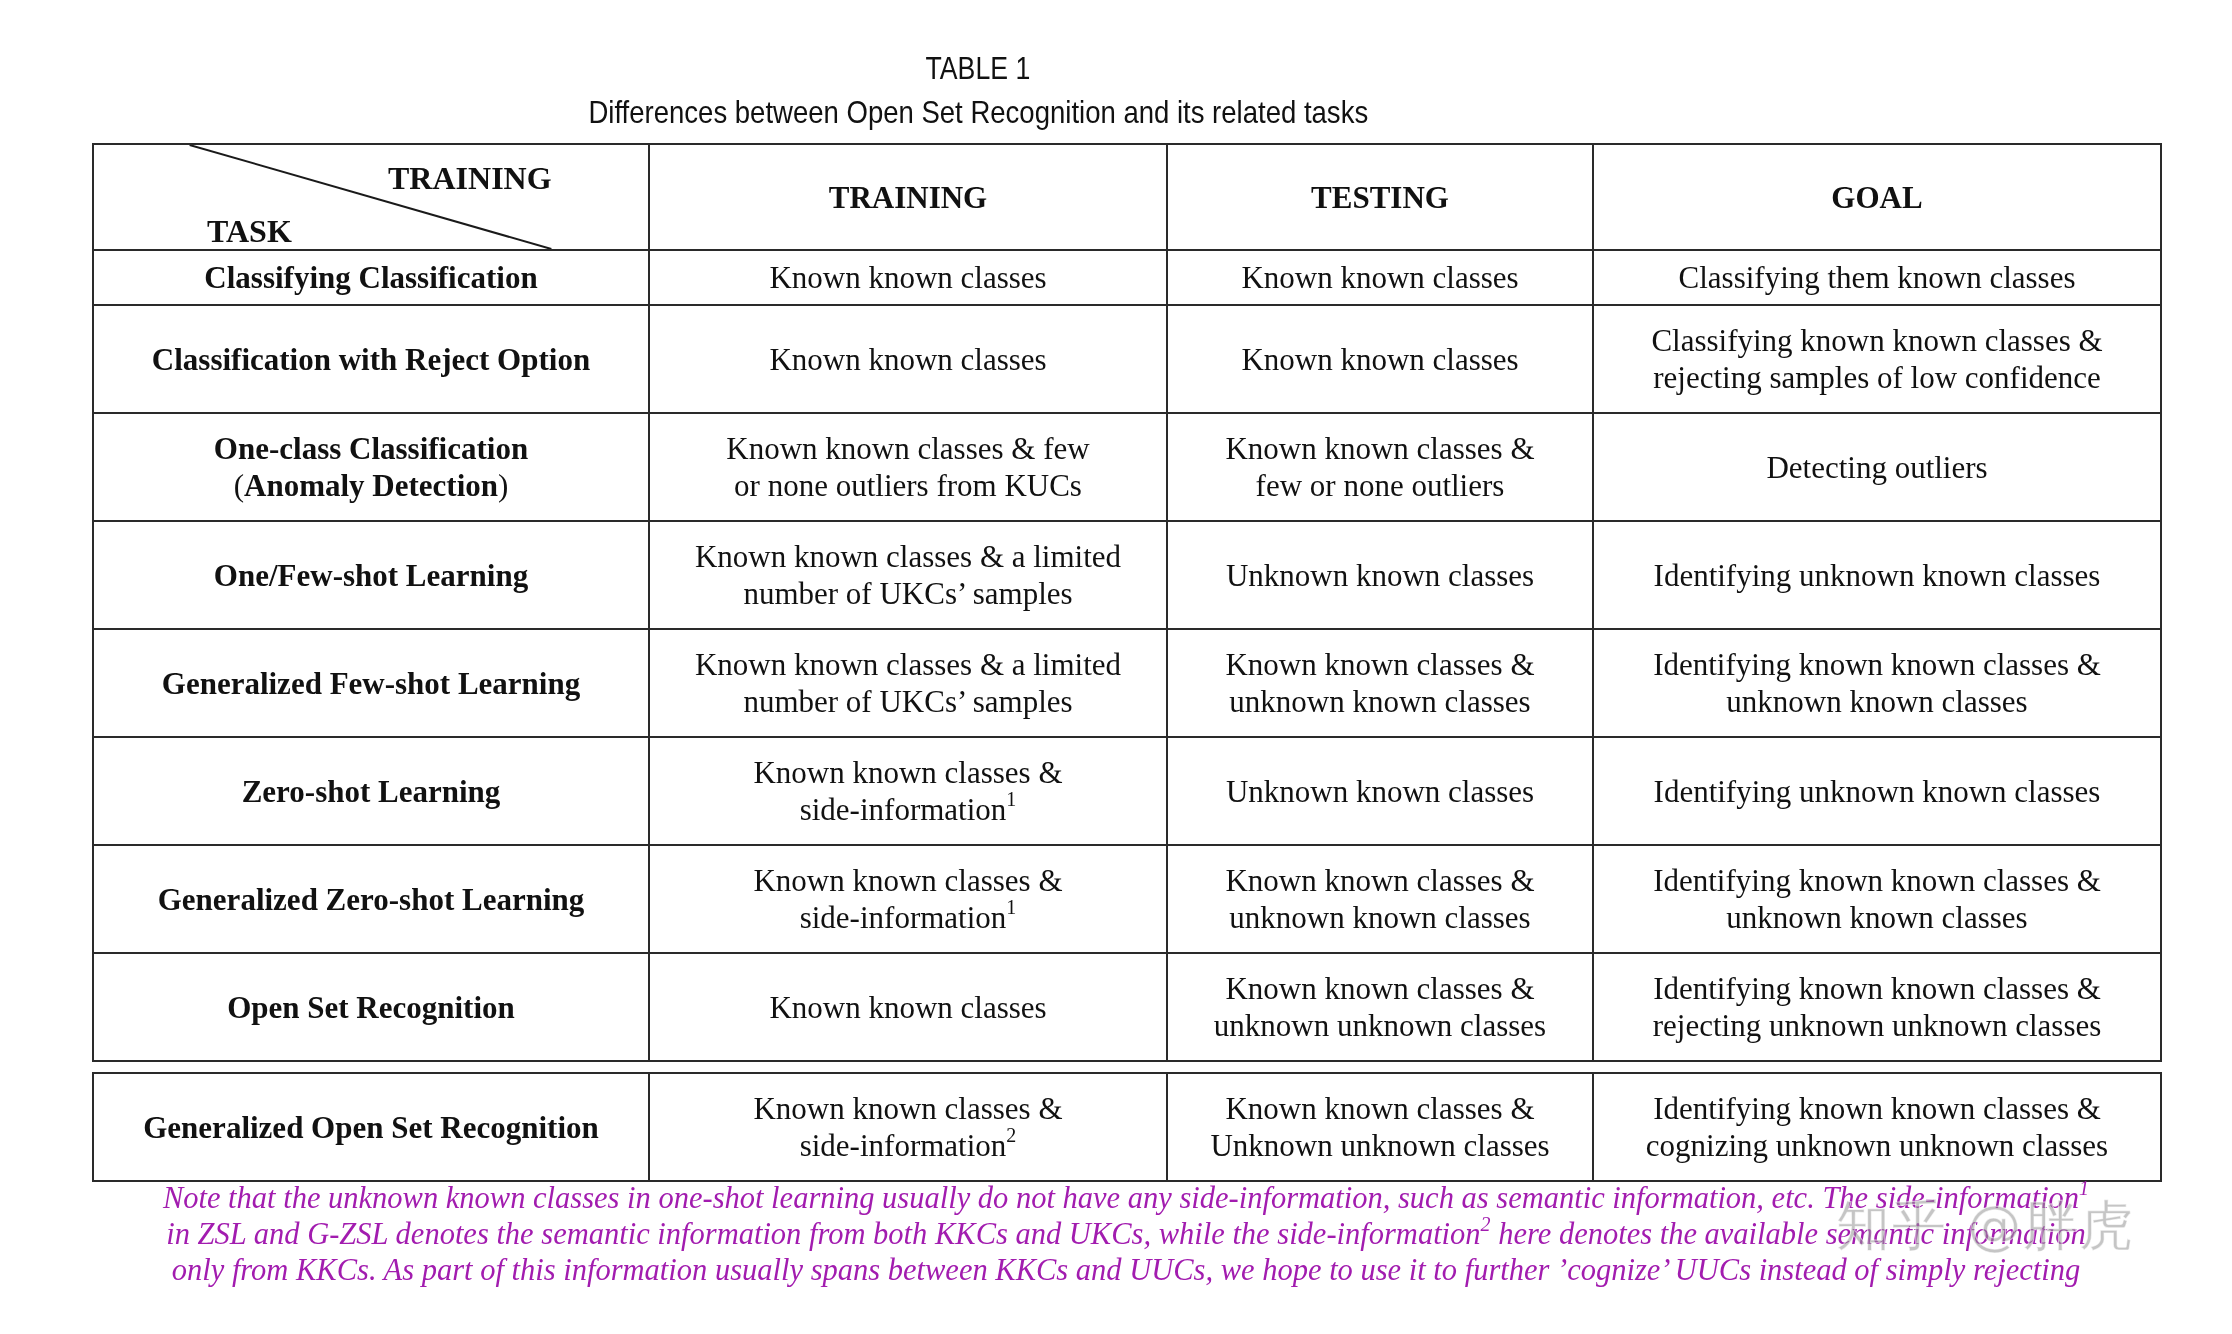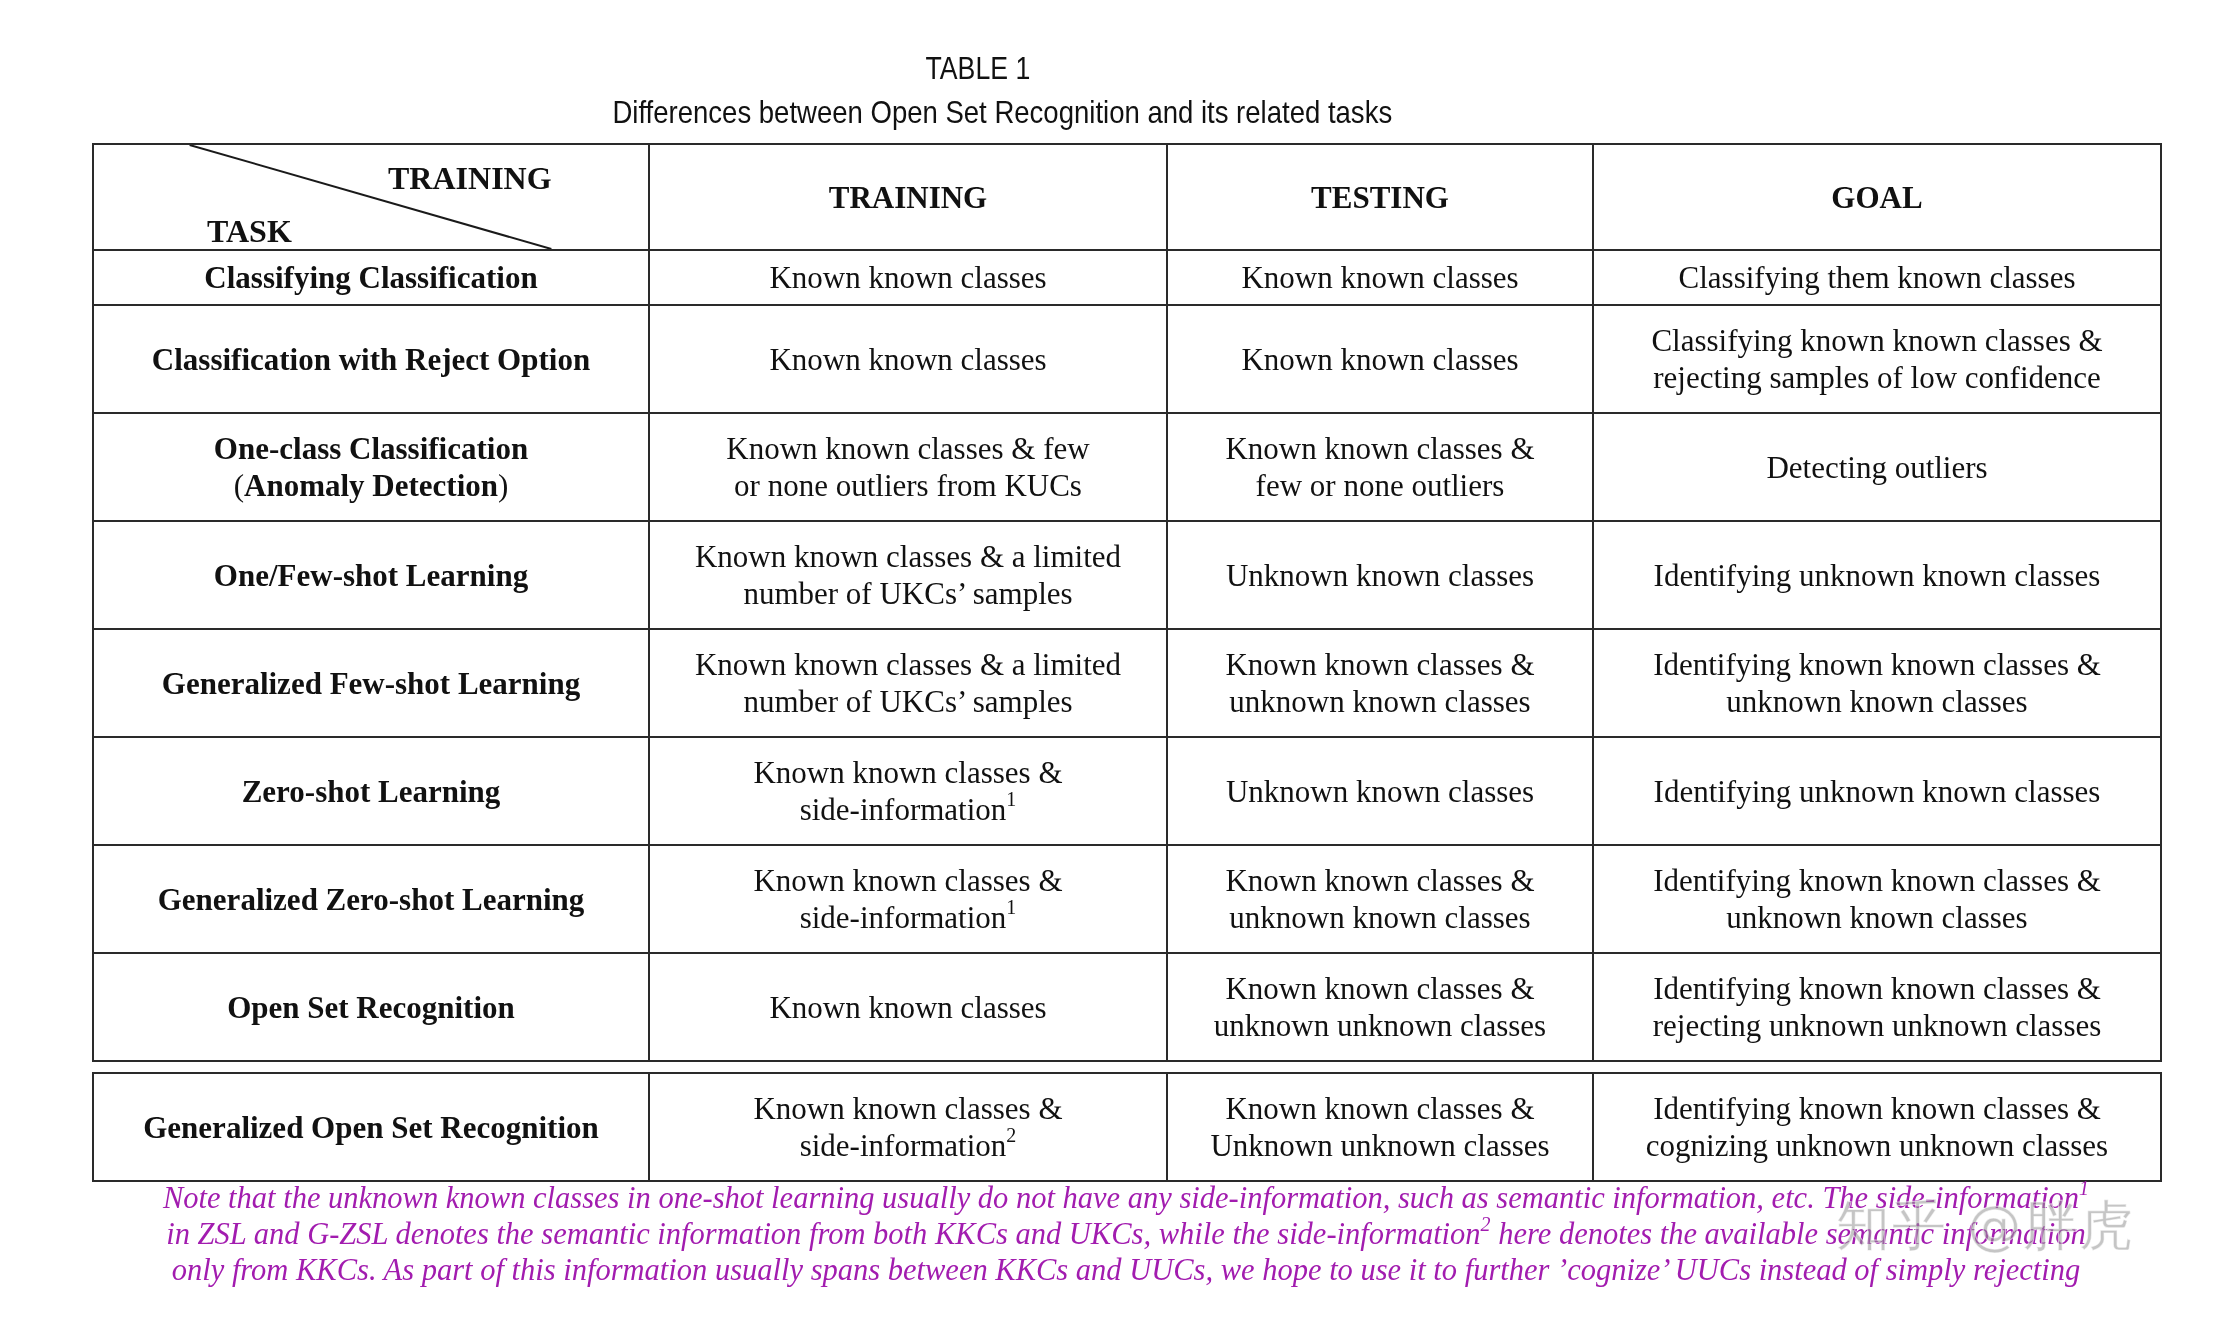--- a/index.html
+++ b/index.html
@@ -1,20 +1,20 @@
 <!DOCTYPE html>
 <html><head>
 <meta charset="utf-8">
 <style>
   html, body { margin: 0; padding: 0; background: #ffffff; }
   body { width: 2232px; height: 1334px; position: relative; overflow: hidden; color: #111; }
   .caption { position: absolute; left: 0; width: 1956px; text-align: center;
     font-family: "Liberation Sans", sans-serif; color: #111; white-space: nowrap; }
   .cap1 { top: 52px; font-size: 31px; line-height: 34px; }
-  .cap2 { top: 92px; font-size: 32px; line-height: 40px; padding-left: 24px; }
+  .cap2 { top: 92px; font-size: 32px; line-height: 40px; }
   .cap-inner { display: inline-block; transform: scaleX(0.86); transform-origin: center; }
 
   table.t { position: absolute; left: 92px; border-collapse: collapse;
     font-family: "Liberation Serif", serif; table-layout: fixed; }
   table.t td { border: 2px solid #2a2a2a; text-align: center; vertical-align: middle;
     padding: 0 6px; font-size: 31px; line-height: 37px; color: #111; }
   #t1 { top: 143px; width: 2068px; }
   #t2 { top: 1072px; width: 2068px; }
   col.c1 { width: 556px; } col.c2 { width: 518px; } col.c3 { width: 426px; } col.c4 { width: 568px; }
   td.task { font-weight: bold; font-size: 31px; }

